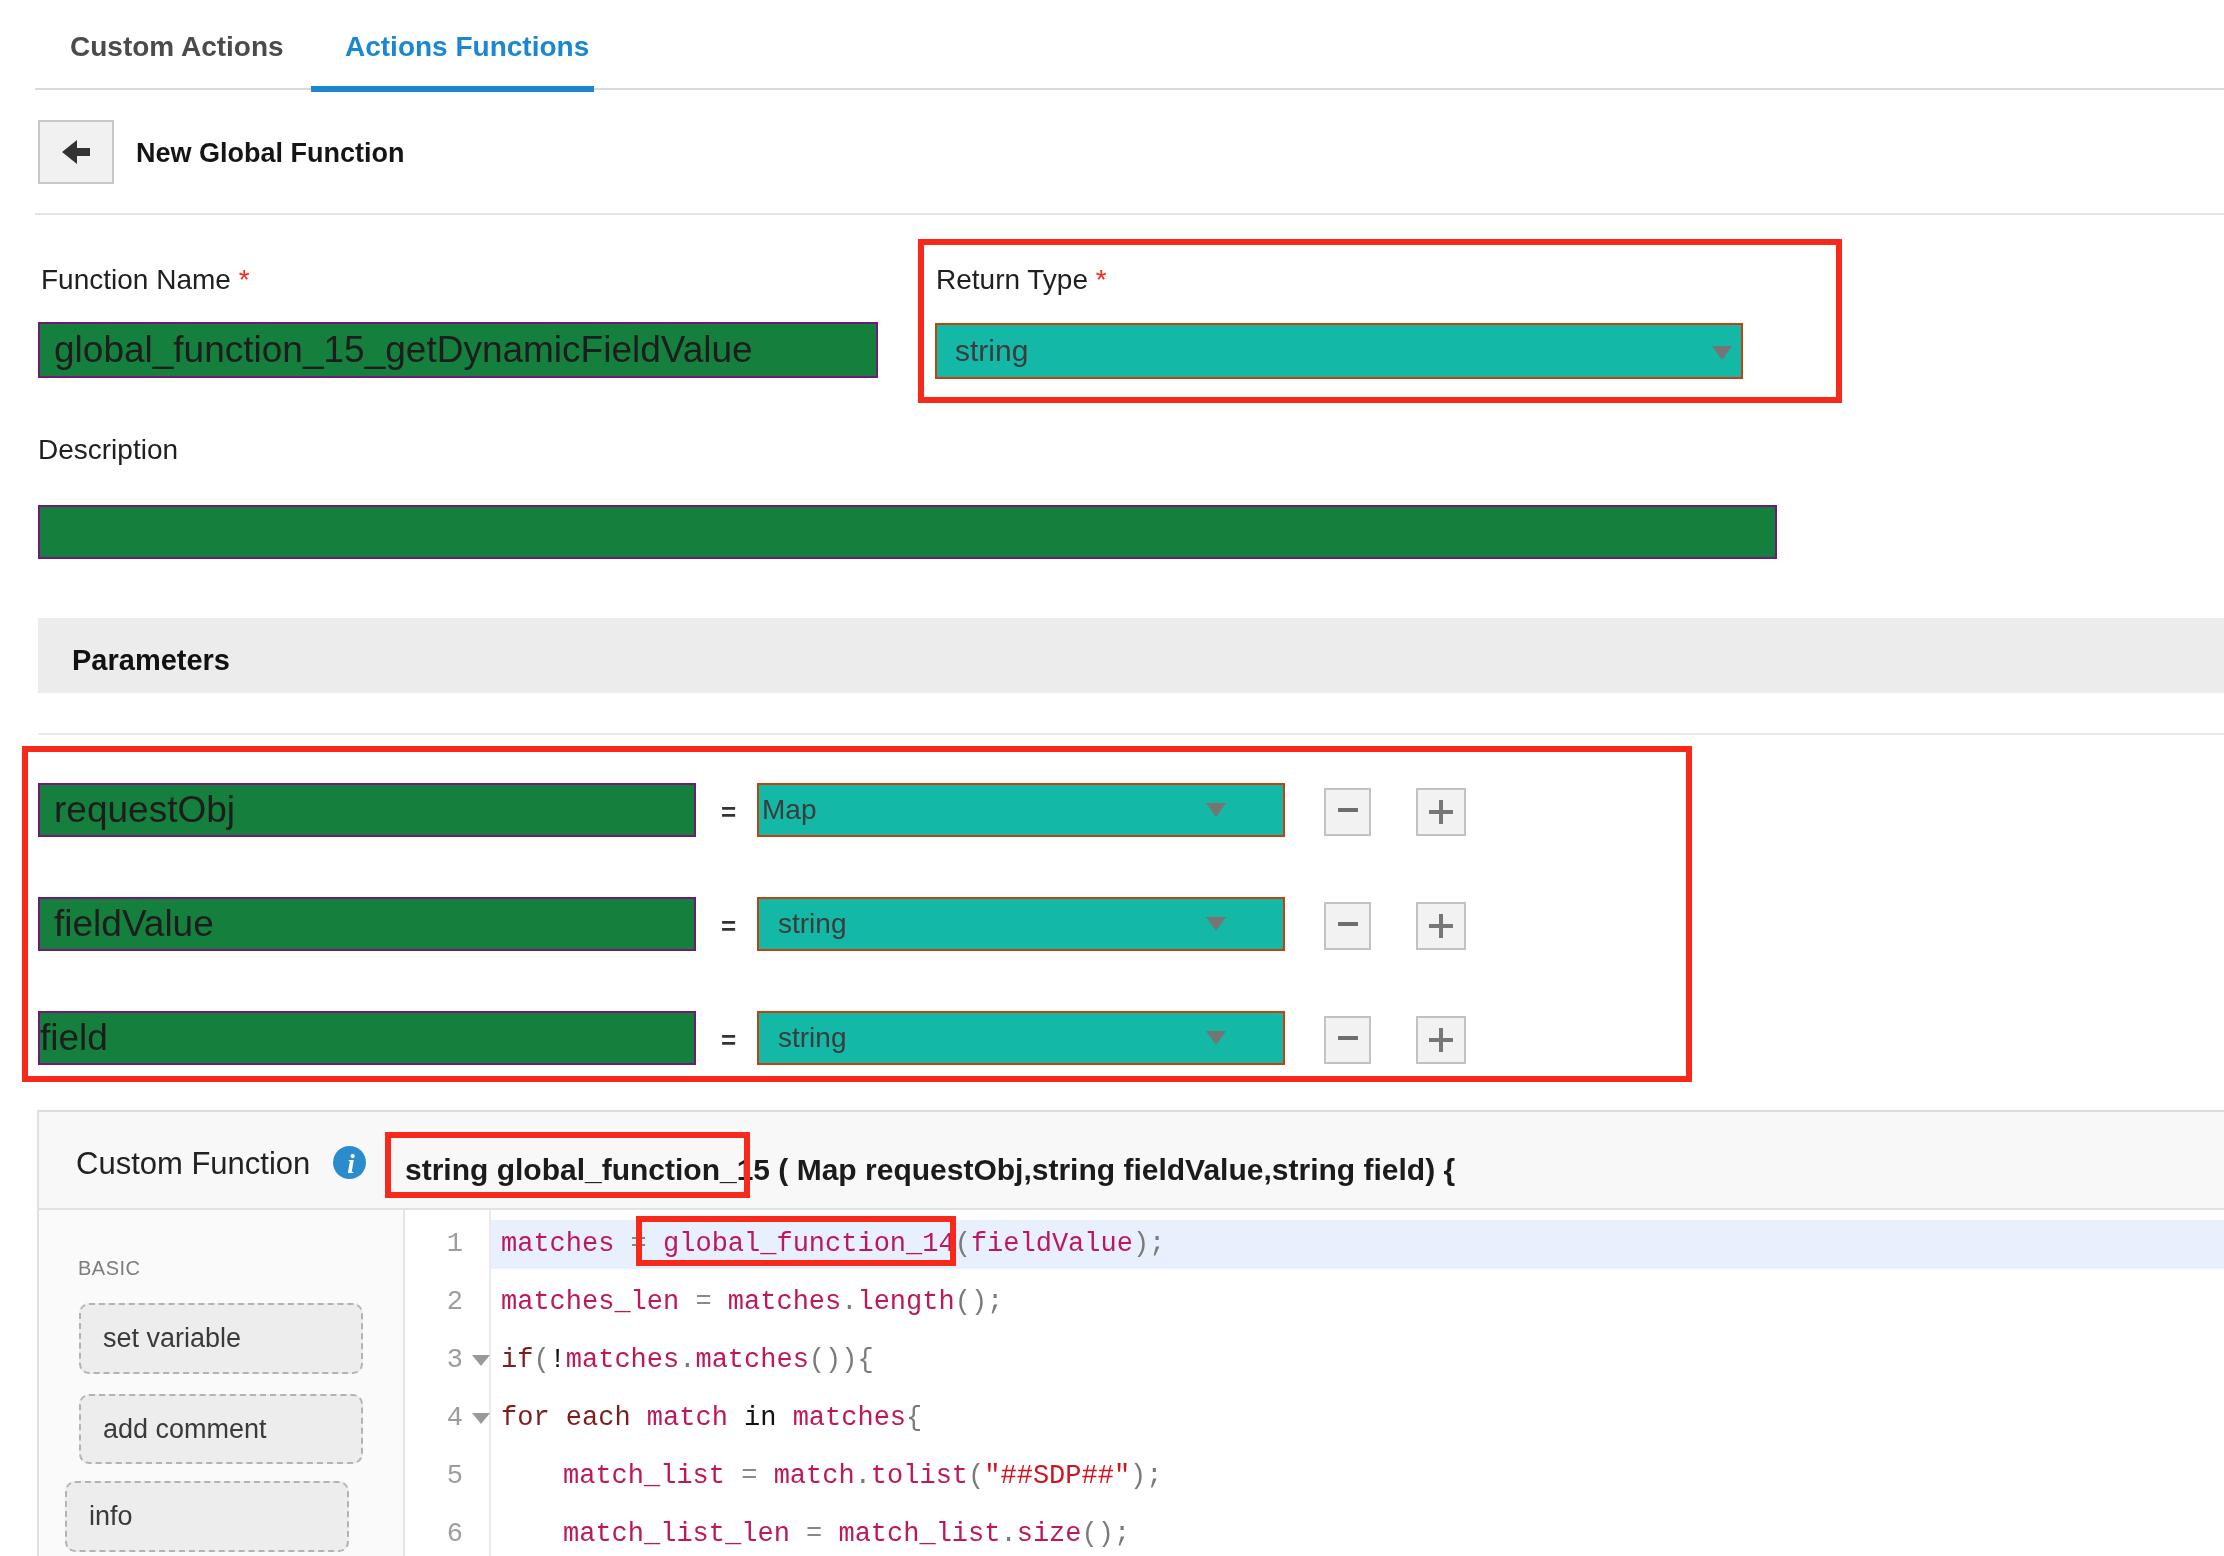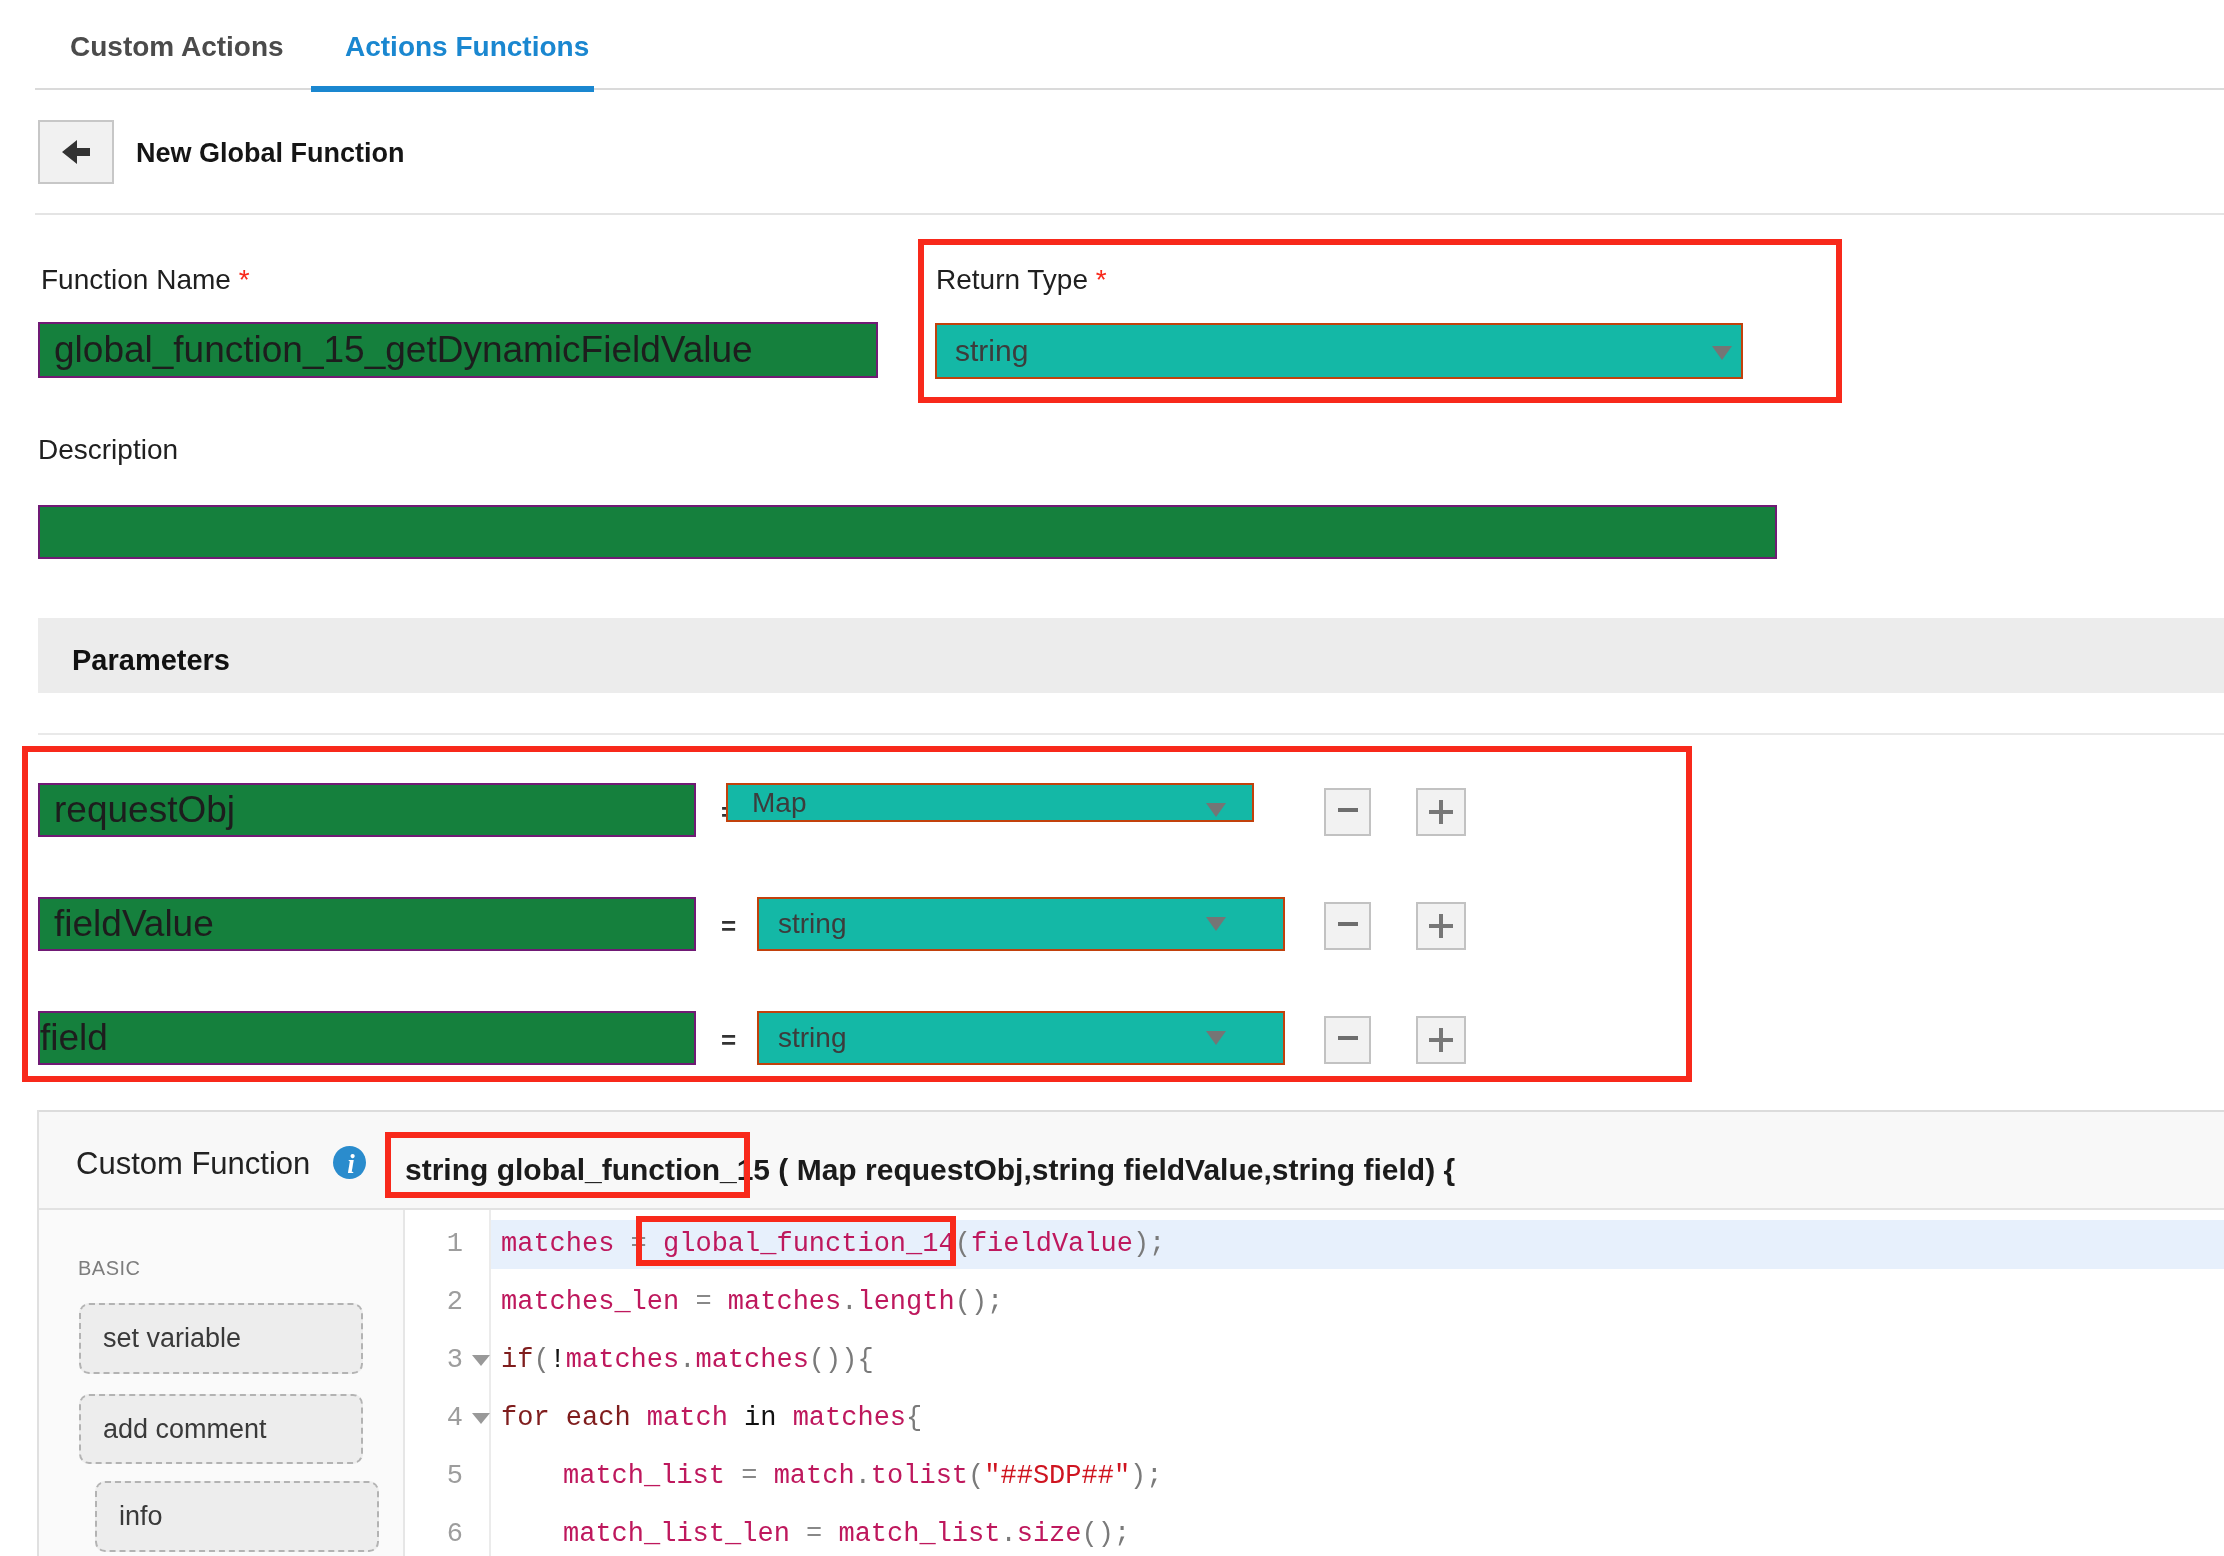--- a/index.html
+++ b/index.html
@@ -40,21 +40,21 @@
 
 <div class="a" style="left:38px;top:436px;font-size:28px;color:#202020">Description</div>
 <div class="inp" style="left:38px;top:505px;width:1739px;height:54px"></div>
 
 <div class="a" style="left:38px;top:618px;width:2186px;height:75px;background:#ececec"></div>
 <div class="a b" style="left:72px;top:646px;font-size:29px;color:#111">Parameters</div>
 <div class="a" style="left:38px;top:733px;width:2186px;height:2px;background:#e9e9e9"></div>
 
 <div class="inp" style="left:38px;top:783px;width:658px;height:54px;padding-left:14px">requestObj</div>
 <div class="a b" style="left:721px;top:799px;font-size:26px;color:#333">=</div>
-<div class="sel" style="left:726px;top:783px;width:528px;height:39px;padding-left:24px">Map</div>
+<div class="sel" style="left:757px;top:783px;width:528px;height:54px;padding-left:3px">Map</div>
 <div class="car" style="left:1206px;top:803px"></div>
 <div class="pm" style="left:1324px;top:788px;width:47px;height:48px"></div>
 <div class="a" style="left:1338px;top:808px;width:20px;height:4px;background:#6e6e6e"></div>
 <div class="pm" style="left:1416px;top:788px;width:50px;height:48px"></div>
 <div class="a" style="left:1429px;top:810px;width:24px;height:4px;background:#777"></div>
 <div class="a" style="left:1439px;top:800px;width:4px;height:24px;background:#777"></div>
 
 <div class="inp" style="left:38px;top:897px;width:658px;height:54px;padding-left:14px">fieldValue</div>
 <div class="a b" style="left:721px;top:913px;font-size:26px;color:#333">=</div>
 <div class="sel" style="left:757px;top:897px;width:528px;height:54px;padding-left:19px">string</div>
@@ -87,21 +87,21 @@
   </svg>
 <div class="a b" style="left:405px;top:1155px;font-size:30px;color:#1b1b1b">string global_function_15 ( Map requestObj,string fieldValue,string field) {</div>
 <div class="red" style="left:385px;top:1132px;width:365px;height:66px"></div>
 
 <div class="a" style="left:39px;top:1210px;width:364px;height:346px;background:#fafafa"></div>
 <div class="a" style="left:403px;top:1210px;width:2px;height:346px;background:#e6e6e6"></div>
 <div class="a" style="left:489px;top:1210px;width:2px;height:346px;background:#ebebeb"></div>
 <div class="a" style="left:78px;top:1258px;font-size:20px;color:#7d7d7d;letter-spacing:0.5px">BASIC</div>
 <div class="dash" style="left:79px;top:1303px;width:284px;height:71px">set variable</div>
 <div class="dash" style="left:79px;top:1394px;width:284px;height:70px">add comment</div>
-<div class="dash" style="left:95px;top:1481px;width:284px;height:71px">info</div>
+<div class="dash" style="left:65px;top:1481px;width:284px;height:71px">info</div>
 
 <div class="a" style="left:491px;top:1220px;width:1733px;height:49px;background:#e7f0fc"></div>
 <div class="ln" style="top:1215px">1</div>
 <div class="ln" style="top:1273px">2</div>
 <div class="ln" style="top:1331px">3</div>
 <div class="fold" style="left:472px;top:1355px"></div>
 <div class="ln" style="top:1389px">4</div>
 <div class="fold" style="left:472px;top:1413px"></div>
 <div class="ln" style="top:1447px">5</div>
 <div class="ln" style="top:1505px">6</div>

